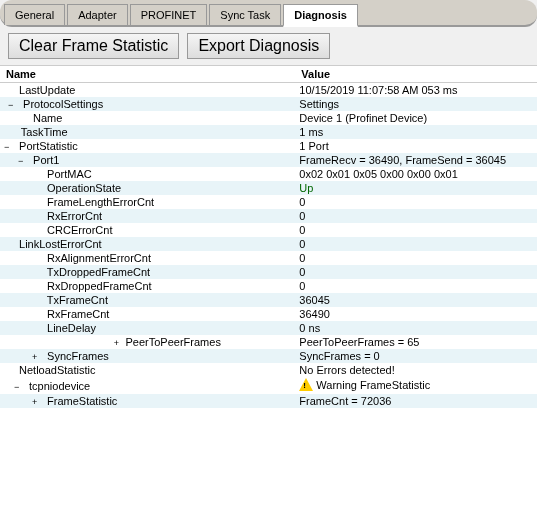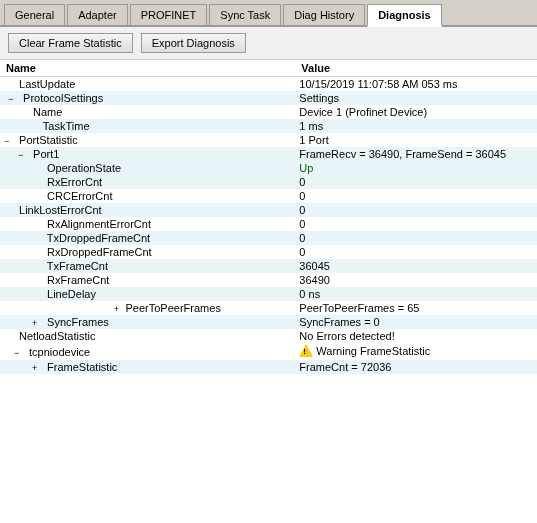--- a/index.html
+++ b/index.html
@@ -10,20 +10,21 @@
       width: 537px;
       height: 523px;
       overflow: hidden;
     }
     .tabs {
       display: flex;
       background: #d4d0c8;
       border-bottom: 2px solid #999;
       padding-top: 4px;
       padding-left: 4px;
+      border-radius: 12px;
     }
     .tab {
       padding: 4px 10px;
       background: #d4d0c8;
       border: 1px solid #999;
       border-bottom: none;
       cursor: pointer;
       margin-right: 2px;
       font-size: 11px;
     }
@@ -38,21 +39,21 @@
       background: #f0f0f0;
       display: flex;
       gap: 8px;
       border-bottom: 1px solid #ccc;
     }
     .btn {
       padding: 3px 10px;
       border: 1px solid #999;
       background: #e8e8e8;
       cursor: pointer;
-      font-size: 11px;
+      font-size: 16px;
       background: linear-gradient(to bottom, #f5f5f5, #ddd);
     }
     .content {
       background: #fff;
       overflow-y: auto;
       height: calc(523px - 58px);
     }
     table {
       width: 100%;
       border-collapse: collapse;
@@ -105,21 +106,20 @@
     }
   </style>
 </head>
 <body>
 
 <div class="tabs">
   <div class="tab">General</div>
   <div class="tab">Adapter</div>
   <div class="tab">PROFINET</div>
   <div class="tab">Sync Task</div>
-  <div class="tab">Diag History</div>
   <div class="tab active">Diagnosis</div>
 </div>
 
 <div class="toolbar">
   <button class="btn">Clear Frame Statistic</button>
   <button class="btn">Export Diagnosis</button>
 </div>
 
 <div class="content">
   <table>
@@ -136,34 +136,42 @@
         </tr>
         <tr class="row-alt">
           <td style="padding-left: 8px;"><span class="expand-icon">−</span> <span>ProtocolSettings</span></td>
           <td><span class="">Settings</span></td>
         </tr>
         <tr class="row-white">
           <td style="padding-left: 18px;"><span class="expand-icon">&nbsp;</span> <span>Name</span></td>
           <td><span class="">Device 1 (Profinet Device)</span></td>
         </tr>
         <tr class="row-alt">
-          <td style="padding-left: 28px;"><span class="expand-icon">&nbsp;</span> <span>TaskTime</span></td>
+          <td style="padding-left: 6px;"><span class="expand-icon">&nbsp;</span> <span>TaskTime</span></td>
           <td><span class="">1 ms</span></td>
         </tr>
         <tr class="row-white">
           <td style="padding-left: 4px;"><span class="expand-icon">−</span> <span>PortStatistic</span></td>
           <td><span class="">1 Port</span></td>
         </tr>
         <tr class="row-alt">
           <td style="padding-left: 18px;"><span class="expand-icon">−</span> <span>Port1</span></td>
           <td><span class="">FrameRecv = 36490, FrameSend = 36045</span></td>
         </tr>
+        <tr class="row-white">
+          <td style="padding-left: 32px;"><span class="expand-icon">&nbsp;</span> <span>PortMAC</span></td>
+          <td><span class="">0x02 0x01 0x05 0x00 0x00 0x01</span></td>
+        </tr>
         <tr class="row-alt">
           <td style="padding-left: 32px;"><span class="expand-icon">&nbsp;</span> <span>OperationState</span></td>
           <td><span class="value-green">Up</span></td>
+        </tr>
+        <tr class="row-white">
+          <td style="padding-left: 32px;"><span class="expand-icon">&nbsp;</span> <span>FrameLengthErrorCnt</span></td>
+          <td><span class="">0</span></td>
         </tr>
         <tr class="row-alt">
           <td style="padding-left: 32px;"><span class="expand-icon">&nbsp;</span> <span>RxErrorCnt</span></td>
           <td><span class="">0</span></td>
         </tr>
         <tr class="row-white">
           <td style="padding-left: 32px;"><span class="expand-icon">&nbsp;</span> <span>CRCErrorCnt</span></td>
           <td><span class="">0</span></td>
         </tr>
         <tr class="row-alt">

